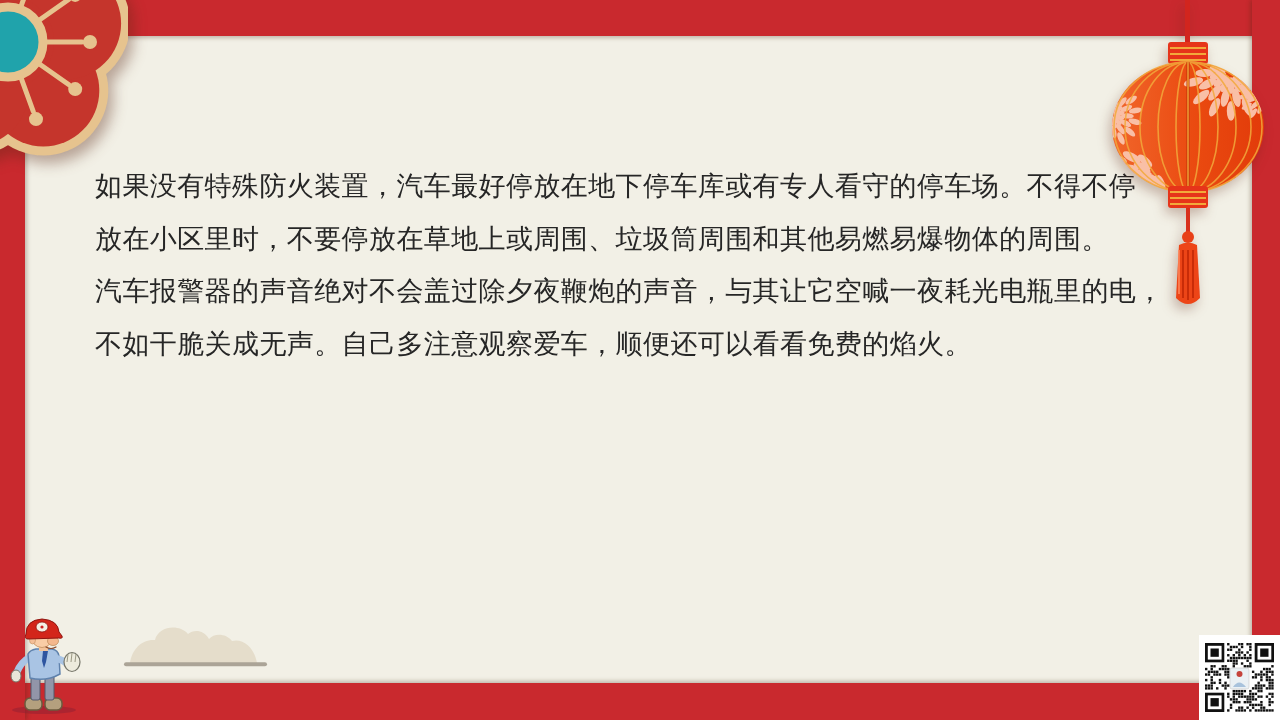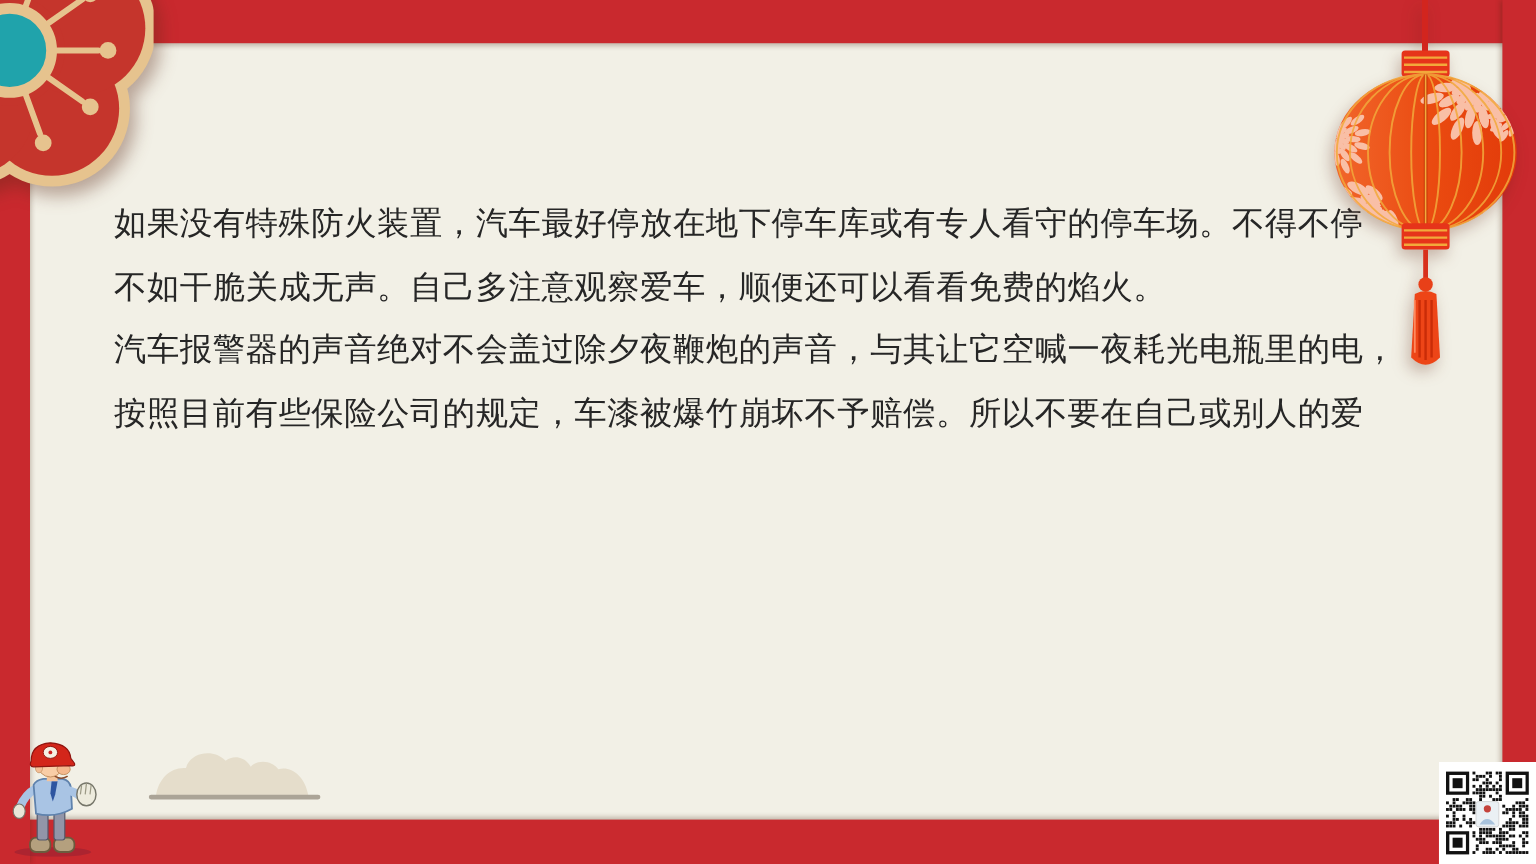--- a/index.html
+++ b/index.html
@@ -36,23 +36,23 @@
 
 <div class="slide">
 
   <div class="frame frame-top"></div>
   <div class="frame frame-bottom"></div>
   <div class="frame frame-left"></div>
   <div class="frame frame-right"></div>
 
   <div class="content">
     <div class="t-line">如果没有特殊防火装置，汽车最好停放在地下停车库或有专人看守的停车场。不得不停</div>
+    <div class="t-line">放在小区里时，不要停放在草地上或周围、垃圾筒周围和其他易燃易爆物体的周围。</div>
+    <div class="t-line">汽车报警器的声音绝对不会盖过除夕夜鞭炮的声音，与其让它空喊一夜耗光电瓶里的电，</div>
     <div class="t-line">不如干脆关成无声。自己多注意观察爱车，顺便还可以看看免费的焰火。</div>
-    <div class="t-line">汽车报警器的声音绝对不会盖过除夕夜鞭炮的声音，与其让它空喊一夜耗光电瓶里的电，</div>
-    <div class="t-line">按照目前有些保险公司的规定，车漆被爆竹崩坏不予赔偿。所以不要在自己或别人的爱</div>
   </div>
 
   <div class="flower">
     <svg viewBox="0 0 240 240" width="240" height="240">
 
       <g fill="#E6C38E">
         <circle cx="155.3" cy="168.5" r="65"></circle>
           <circle cx="84.7" cy="168.5" r="65"></circle>
         <circle cx="62.9" cy="101.5" r="65"></circle>
           <circle cx="120" cy="60" r="65"></circle>

